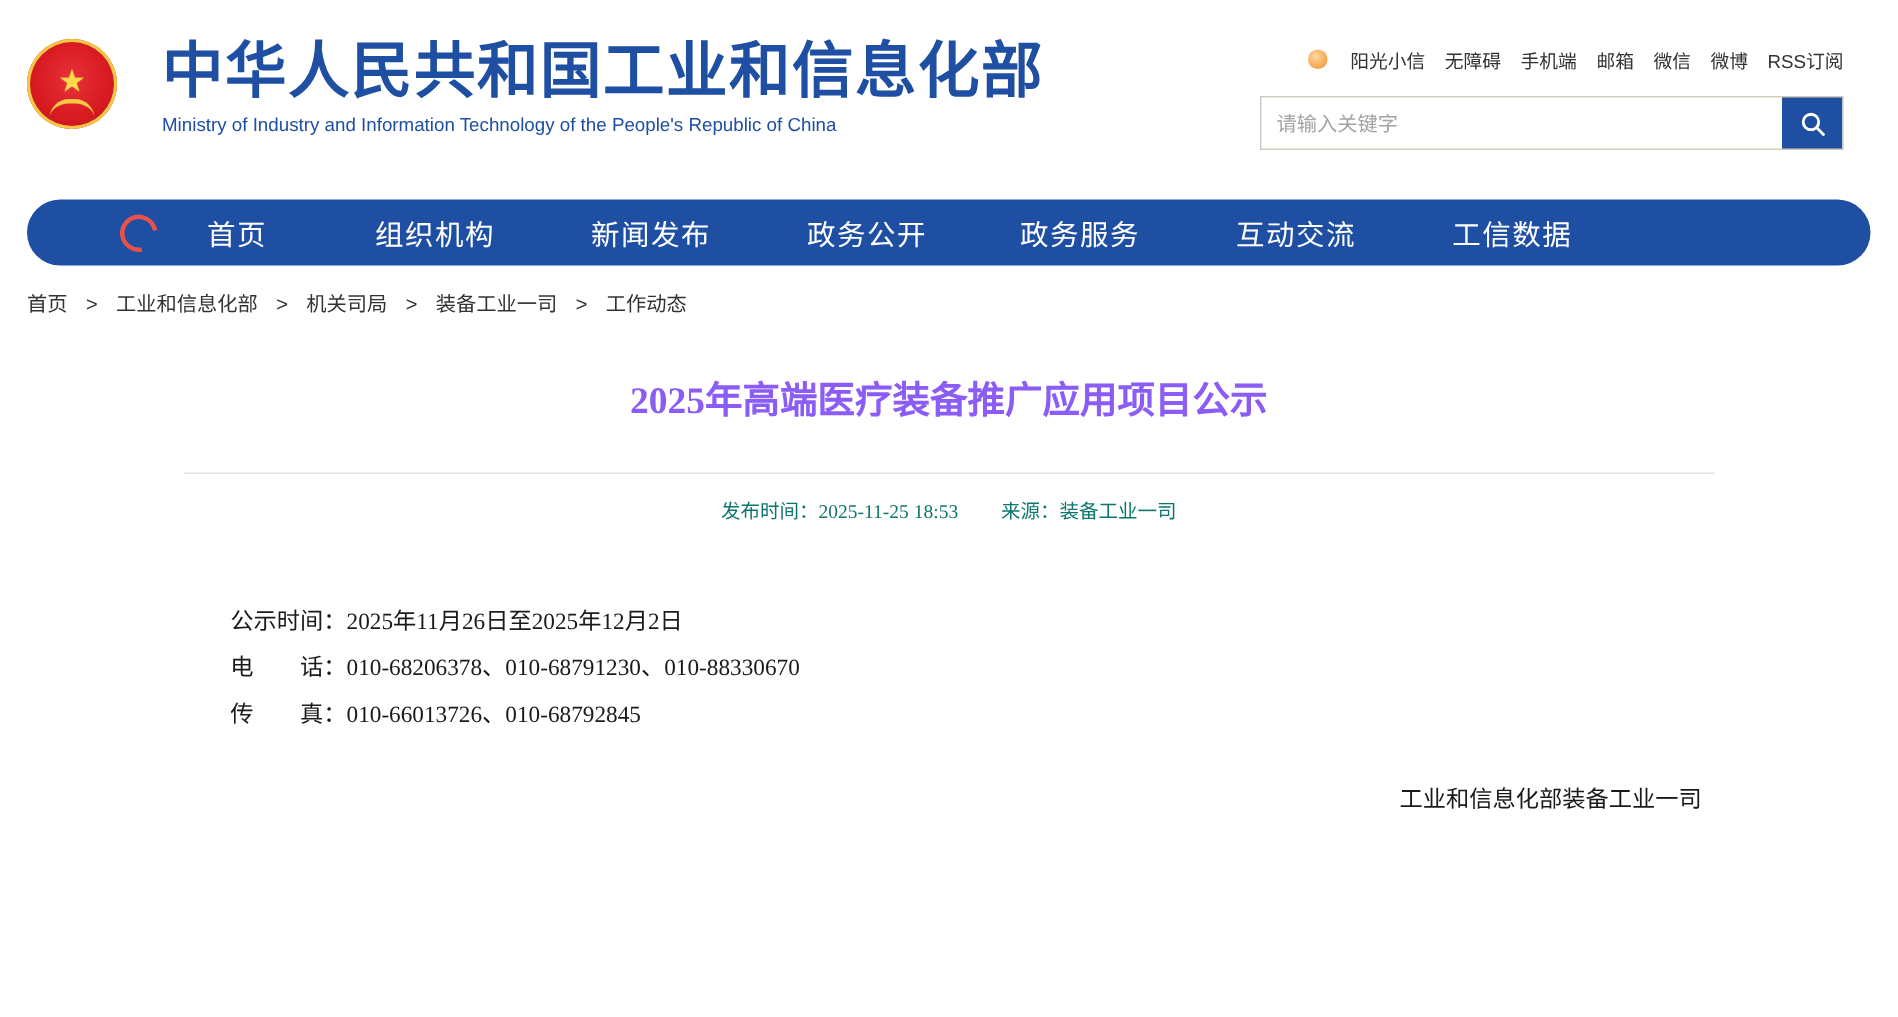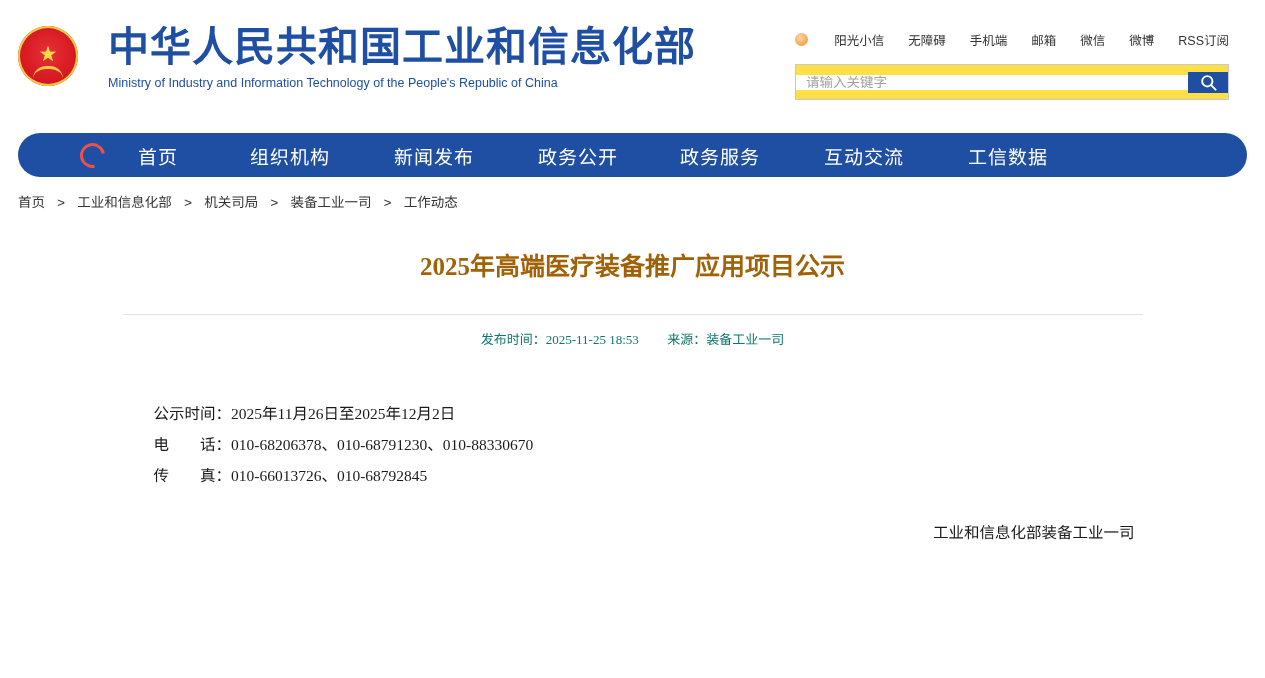--- a/index.html
+++ b/index.html
@@ -77,21 +77,21 @@
     white-space: nowrap;
   }
 
   
   .top-links {
     position: absolute;
     right: 36px;
     top: 30px;
     display: flex;
     align-items: center;
-    gap: 24px;
+    gap: 13px;
     font-size: 12.5px;
     color: #333;
   }
   .top-links a {
     color: #333;
     text-decoration: none;
     white-space: nowrap;
   }
   .sun-icon {
     display: inline-block;
@@ -101,27 +101,26 @@
     background: radial-gradient(circle at 40% 35%, #ffd9a0, #f08a2a);
     margin-right: 2px;
     vertical-align: -2px;
   }
 
   
   .search-wrap {
     position: absolute;
     right: 36px;
     top: 64px;
-    width: 434px;
+    width: 389px;
     height: 36px;
     border: 1px solid #c9c9c9;
     box-sizing: border-box;
     display: flex;
     background: #fde047;
-    align-items: center;
   }
   .search-input {
     flex: 1;
     border: 0;
     outline: none;
     padding: 0 10px;
     font-size: 13.5px;
     color: #333;
     font-family: "Liberation Sans", sans-serif;
   }
@@ -197,21 +196,21 @@
   
   .article {
     margin: 38px auto 0 auto;
     width: 1020px;
   }
   .article-title {
     text-align: center;
     font-family: "Liberation Serif", serif;
     font-size: 25px;
     font-weight: bold;
-    color: #a16207;
+    color: #8b5cf6;
     line-height: 1.4;
   }
   .meta-divider {
     border: 0;
     border-top: 1px solid #e2e2e2;
     margin: 30px 0 0 0;
   }
   .article-meta {
     text-align: center;
     font-family: "Liberation Serif", serif;

